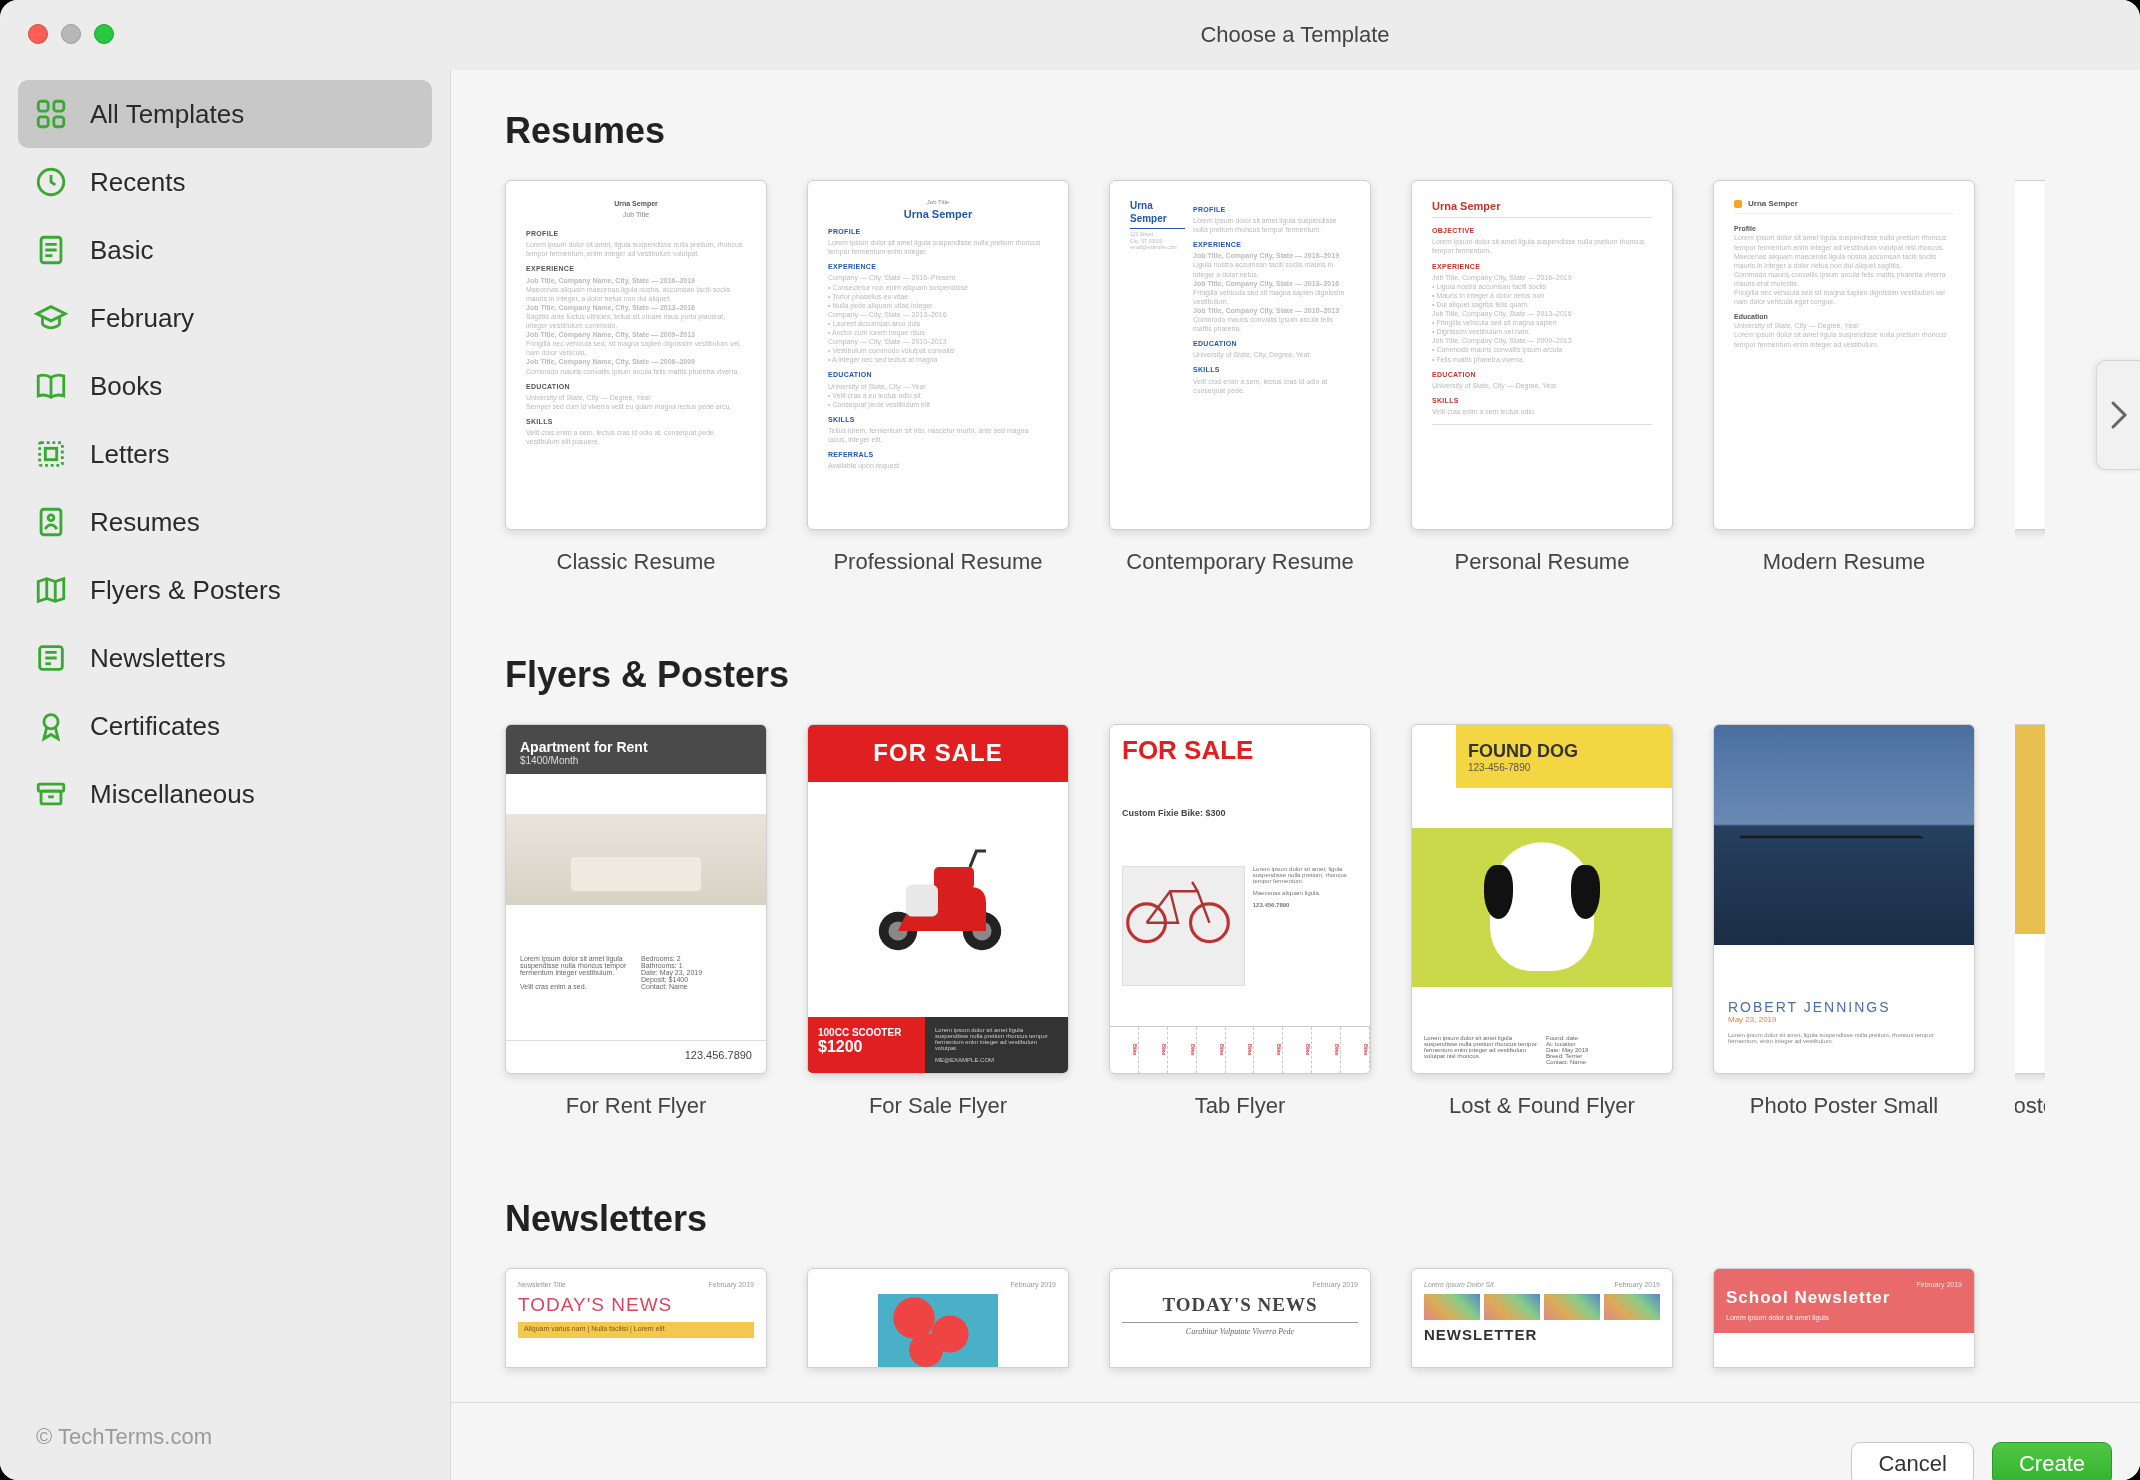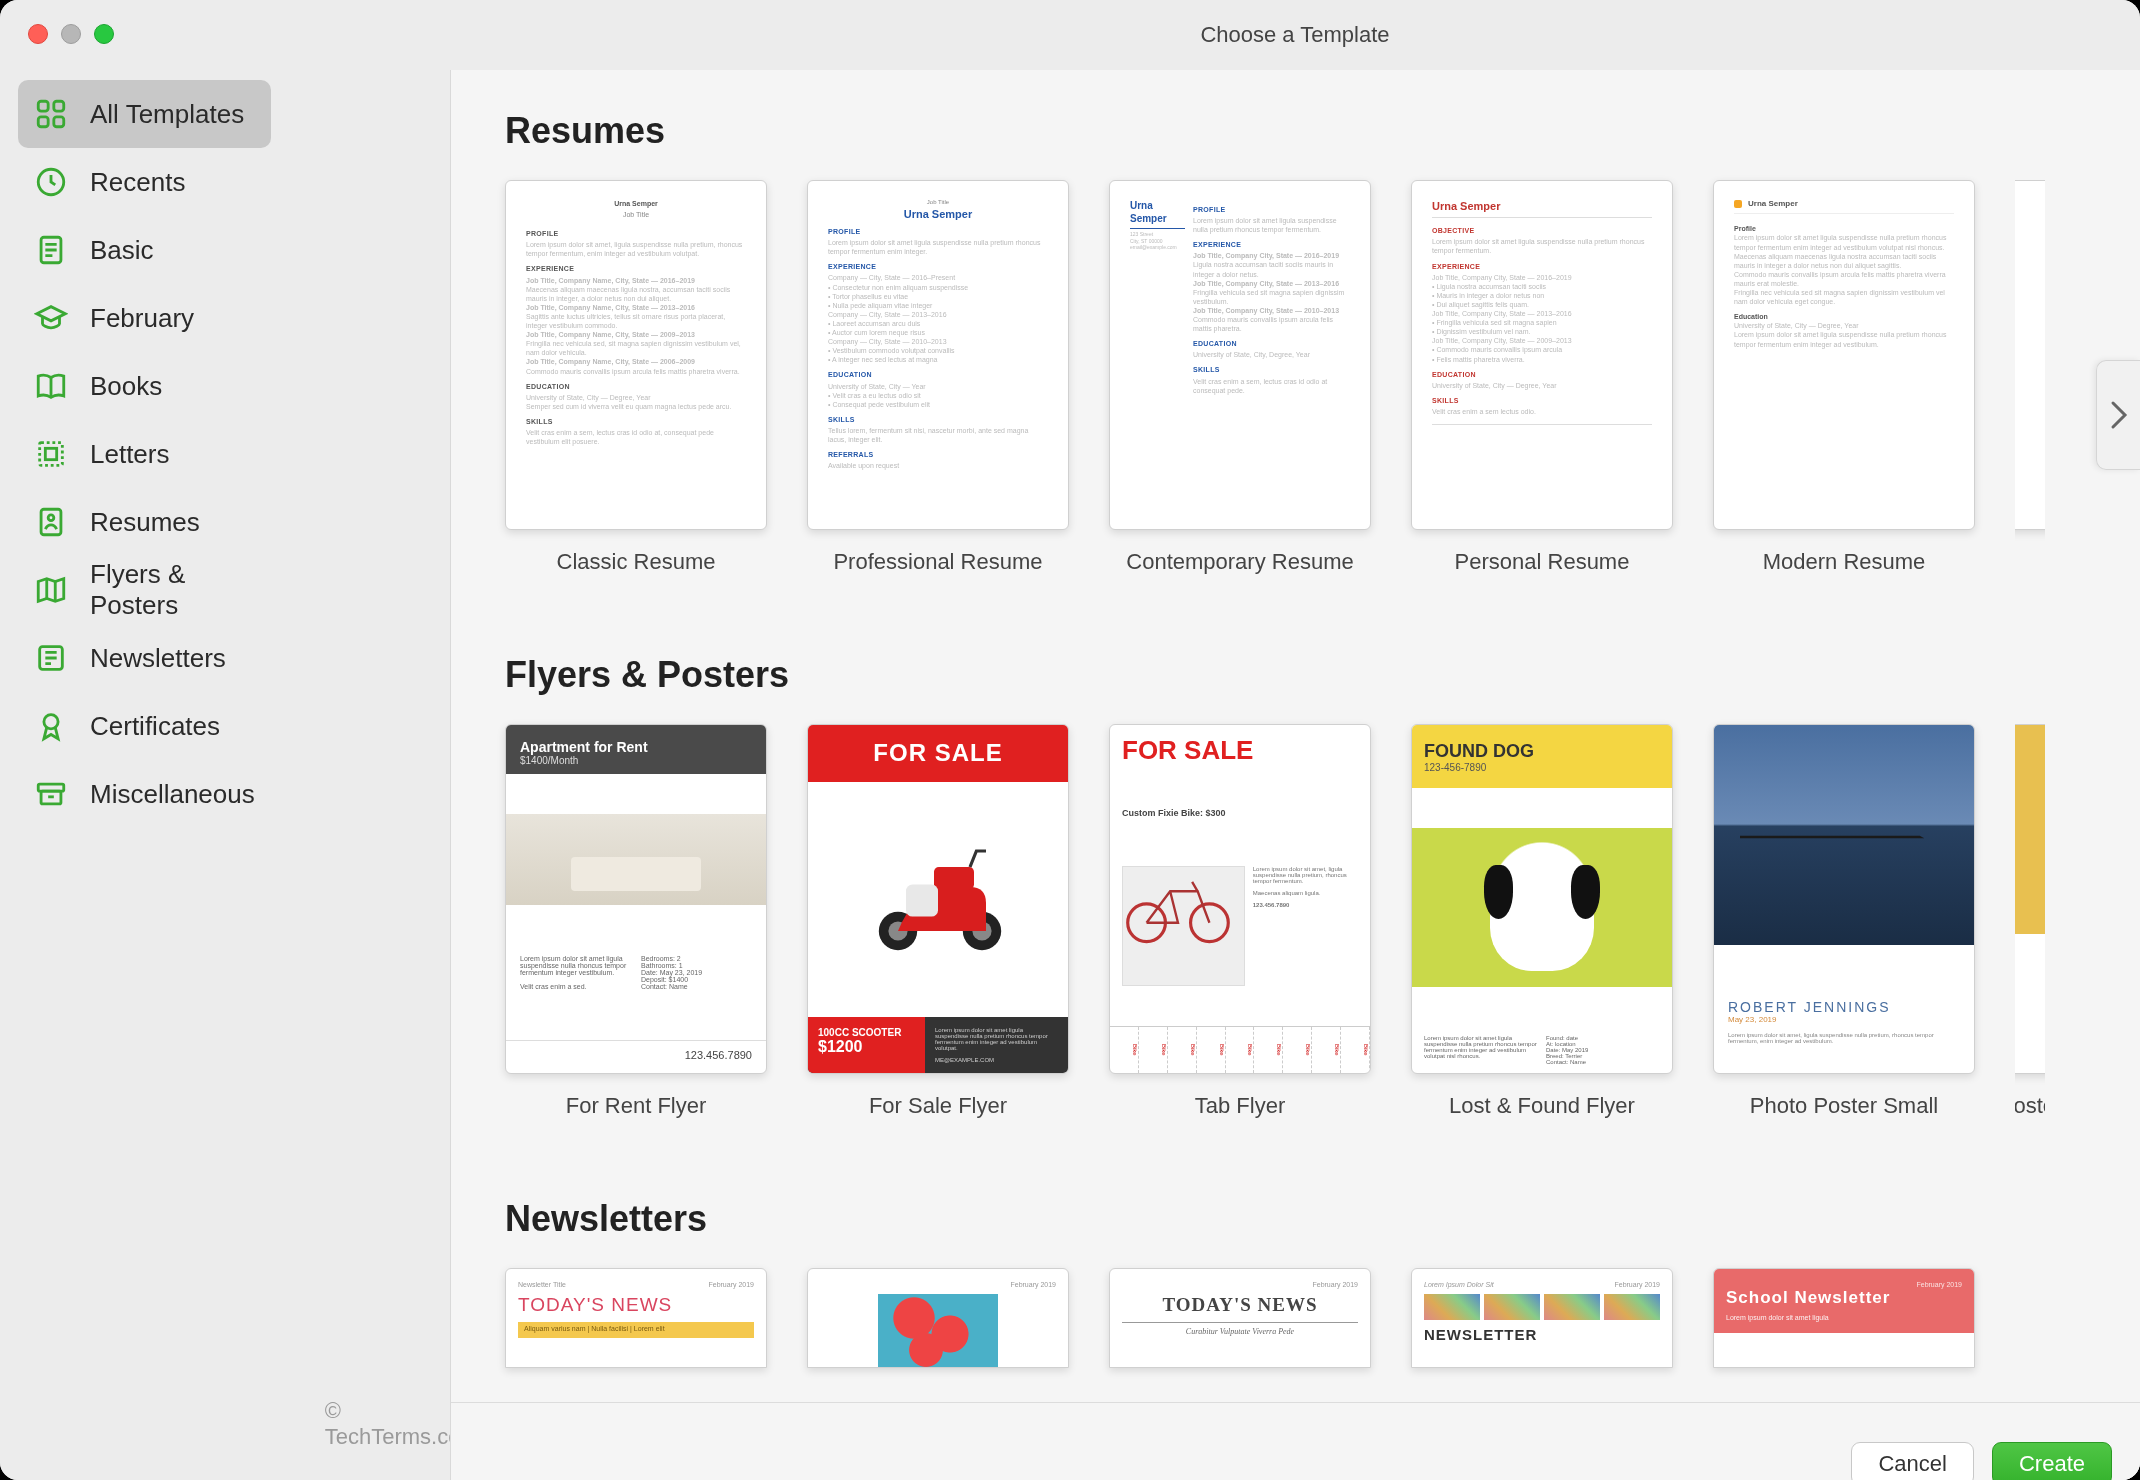--- a/index.html
+++ b/index.html
@@ -58,21 +58,21 @@
     flex: 1;
     display: flex;
     min-height: 0;
   }
   .sidebar {
     width: 450px;
     background: #ececec;
     padding-top: 10px;
     flex-shrink: 0;
     display: flex;
-    flex-direction: row;
+    flex-direction: column;
   }
   .sidebar-list {
     padding: 0 18px;
   }
   .sidebar-item {
     display: flex;
     align-items: center;
     gap: 22px;
     height: 68px;
     padding: 0 16px;
@@ -183,21 +183,21 @@
   .f-sale .ft .desc{flex:1;padding:10px;font-size:6px;color:#ccc;}
 
   .f-tab .hd{padding:10px 12px 2px;font-size:26px;font-weight:800;color:#e02020;}
   .f-tab .sub{padding:0 12px 8px;font-size:9px;color:#444;font-weight:600;}
   .f-tab .row2{display:flex;gap:8px;padding:0 12px;}
   .f-tab .img{width:52%;height:120px;background:#eee;border:1px solid #ddd;}
   .f-tab .txt{flex:1;font-size:6px;color:#777;}
   .f-tab .tabs{margin-top:auto;display:flex;border-top:1px solid #ccc;height:60px;}
   .f-tab .tabs span{flex:1;border-right:1px dashed #ccc;font-size:6px;writing-mode:vertical-rl;text-align:center;padding:6px 0;color:#c00;}
 
-  .f-dog .band{height:64px;background:#f4d642;display:flex;flex-direction:column;justify-content:center;padding:0 12px;}
+  .f-dog .band{height:64px;background:#f4d642;display:flex;flex-direction:column;justify-content:center;padding:0 12px;margin-left:44px;}
   .f-dog .band b{font-size:18px;color:#333;}
   .f-dog .band small{font-size:10px;color:#555;}
   .f-dog .img{height:160px;background:radial-gradient(circle at 50% 40%,#fff 0,#fff 30%,#c9d94a 31%,#c9d94a 100%);position:relative;}
   .f-dog .dog{position:absolute;left:30%;right:30%;top:22%;bottom:10%;background:#fff;border-radius:50% 50% 40% 40%;}
   .f-dog .dog::before,.f-dog .dog::after{content:"";position:absolute;top:2%;width:28%;height:50%;background:#111;border-radius:40% 40% 50% 50%;}
   .f-dog .dog::before{left:-6%;} .f-dog .dog::after{right:-6%;}
   .f-dog .body{flex:1;padding:8px 12px;font-size:6px;color:#666;display:flex;gap:8px;}
   .f-dog .body .c{flex:1;}
 
   .f-photo .img{height:220px;background:linear-gradient(#4a6fa0 0%,#6a8ab5 45%,#274060 46%,#1a2d45 100%);position:relative;}

